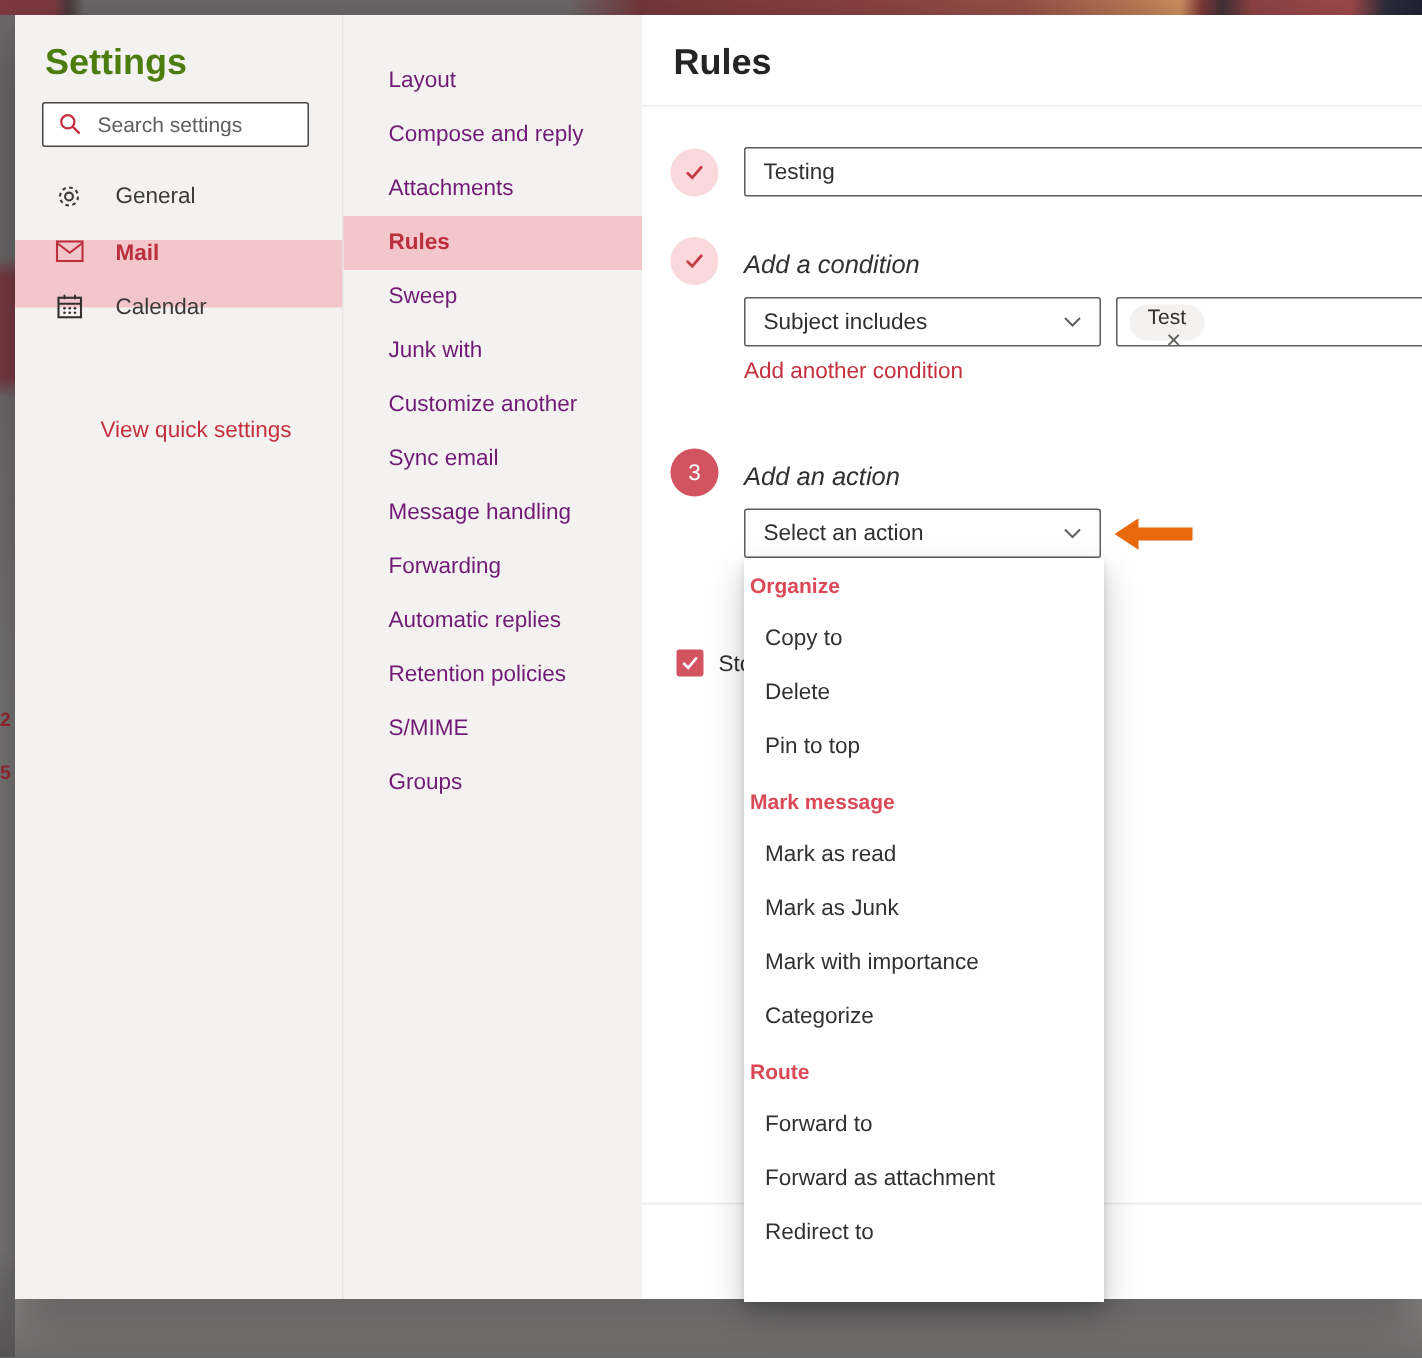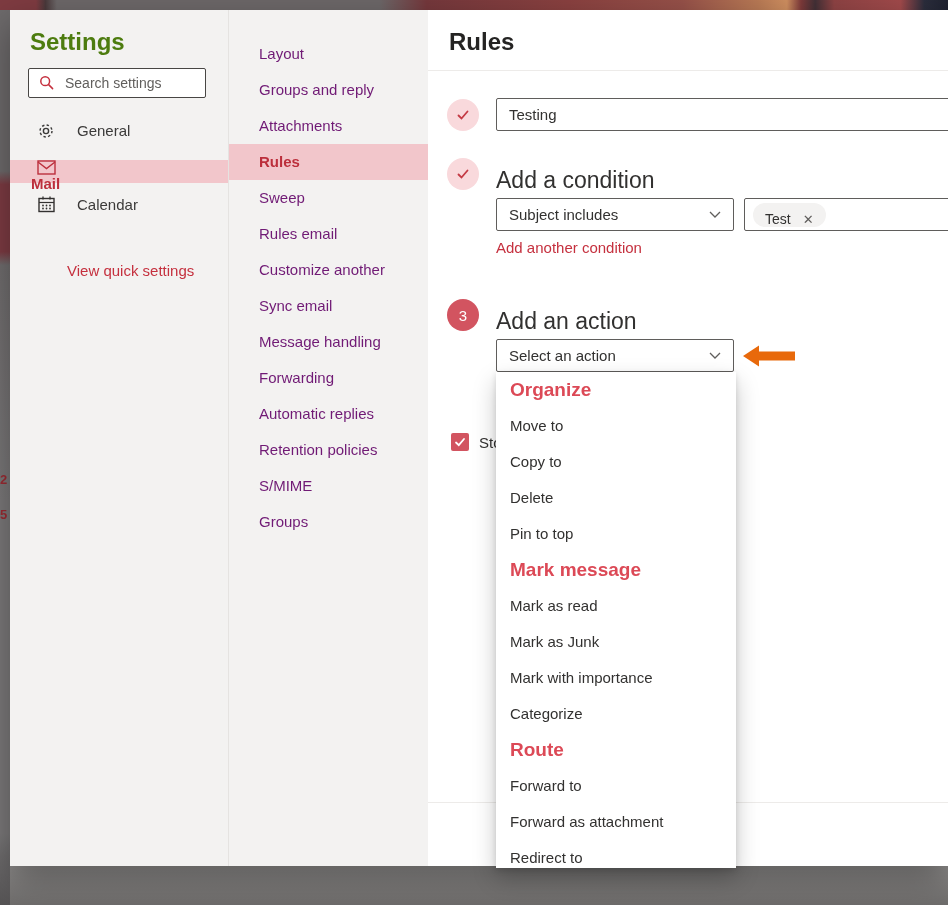--- a/index.html
+++ b/index.html
@@ -27,52 +27,52 @@
   .sb-title{position:absolute;left:20px;top:18px;font-size:24px;font-weight:700;color:#4d7c0f;}
   .sb-search{position:absolute;left:18px;top:58px;width:178px;height:30px;background:#fff;
     border:1px solid #484644;border-radius:2px;display:flex;align-items:center;box-sizing:border-box;}
   .sb-search svg{margin:0 8px 0 10px;flex:none;}
   .sb-search input{border:0;outline:0;background:transparent;font:14px "Liberation Sans",sans-serif;
     color:#c2410c;width:120px;}
   .sb-search input::placeholder{color:#605e5c;}
   .sb-row{position:absolute;left:0;width:218px;height:36px;display:flex;cursor:pointer;}
   .sb-row .ic{width:20px;margin-left:26px;display:flex;justify-content:center;flex:none;}
   .sb-row .lbl{margin-left:21px;font-size:15px;color:#3b3a39;}
-  .sb-row.sel{background:#f2c6cb;height:23px;flex-direction:column;}
+  .sb-row.sel{background:#f2c6cb;height:45px;}
   .sb-row.sel .lbl{color:#bc2f3c;font-weight:700;}
-  .sb-link{position:absolute;left:57px;top:252px;font-size:15px;color:#c5303e;cursor:pointer;}
+  .sb-link{position:absolute;left:57px;top:268px;font-size:15px;color:#c5303e;cursor:pointer;}
   
   .nav-item{height:36px;line-height:36px;padding-left:30px;font-size:15px;color:#701a75;cursor:pointer;}
   .nav-item.sel{background:#f2c6cb;color:#bc2f3c;font-weight:700;}
   
   .m-title{position:absolute;left:21px;top:18px;font-size:24px;font-weight:700;color:#252423;}
   .m-div{position:absolute;left:0;right:0;top:60px;height:1px;background:#edebe9;}
   .m-div2{position:absolute;left:0;right:0;top:792px;height:1px;background:#edebe9;}
   .circle{position:absolute;left:19px;width:32px;height:32px;border-radius:50%;
           display:flex;align-items:center;justify-content:center;}
   .circle.done{background:#f9d9dc;}
   .circle.cur{background:#d25460;color:#fff;font-size:15px;}
-  .heading{position:absolute;left:68px;font-size:23px;color:#323130;}
+  .heading{position:absolute;left:68px;font-size:17px;color:#323130;font-style:italic;}
   .tinput{position:absolute;height:33px;border:1px solid #5f5d5b;border-radius:2px;background:#fff;
           box-sizing:border-box;font:15px "Liberation Sans",sans-serif;color:#323130;}
   input.tinput{padding:0 12px;outline:0;}
   .combo{display:flex;align-items:center;justify-content:space-between;padding:0 12px;cursor:pointer;}
   .tagbox{display:flex;align-items:center;}
   .pill{background:#f3f2f1;border-radius:14px;height:24px;padding:0 12px;margin-left:8px;
-        display:inline-flex;align-items:flex-end;font-size:14px;color:#323130;cursor:pointer;}
+        display:inline-flex;align-items:flex-start;font-size:14px;color:#323130;cursor:pointer;flex-direction:column;}
   .pill .x{margin-left:12px;color:#605e5c;font-size:13px;cursor:pointer;}
   .rlink{position:absolute;left:68px;top:229px;font-size:15px;color:#c5303e;cursor:pointer;}
   .arrow{position:absolute;left:314px;top:334px;z-index:7;}
   .chkrow{position:absolute;left:23px;top:423px;display:flex;align-items:center;z-index:1;}
   .chk{width:18px;height:18px;background:#d25460;border-radius:2px;display:flex;
        align-items:center;justify-content:center;cursor:pointer;flex:none;}
   .chkrow .lbl{margin-left:10px;font-size:15px;color:#323130;}
   .dropdown{position:absolute;left:68px;top:362px;width:240px;height:496px;background:#fff;z-index:5;
     overflow:hidden;box-shadow:0 10px 22px rgba(0,0,0,.22),0 2px 6px rgba(0,0,0,.13);}
-  .dd-h{height:36px;line-height:36px;padding-left:14px;font-size:19px;font-weight:700;color:#dc4956;}
+  .dd-h{height:36px;line-height:36px;padding-left:4px;font-size:14px;font-weight:700;color:#dc4956;}
   .dd-i{height:36px;line-height:36px;padding-left:14px;font-size:15px;color:#323130;cursor:pointer;}
 </style>
 </head>
 <body>
 
 <div class="canvas">
 
   <div class="bg-top"></div>
   <div class="bg-left">
     <span class="bg-count" style="top:462px">2</span>
@@ -132,25 +132,25 @@
         </span>
         <span class="lbl">Calendar</span>
       </div>
 
 
       <div class="sb-link">View quick settings</div>
     </aside>
 
     <nav class="subnav">
       <div class="nav-item">Layout</div>
-      <div class="nav-item">Groups and reply</div>
+      <div class="nav-item">Compose and reply</div>
       <div class="nav-item">Attachments</div>
       <div class="nav-item sel">Rules</div>
       <div class="nav-item">Sweep</div>
-      <div class="nav-item">Rules email</div>
+      <div class="nav-item">Junk with</div>
       <div class="nav-item">Customize another</div>
       <div class="nav-item">Sync email</div>
       <div class="nav-item">Message handling</div>
       <div class="nav-item">Forwarding</div>
       <div class="nav-item">Automatic replies</div>
       <div class="nav-item">Retention policies</div>
       <div class="nav-item">S/MIME</div>
       <div class="nav-item">Groups</div>
     </nav>
 
@@ -210,21 +210,20 @@
             <polyline points="2,6.5 4.8,9.2 10,3" fill="none" stroke="#fff" stroke-width="1.8" stroke-linecap="round"></polyline>
           </svg>
         </span>
         <span class="lbl">Sto</span>
       </div>
 
       <div class="m-div2"></div>
 
       <div class="dropdown">
         <div class="dd-h">Organize</div>
-        <div class="dd-i">Move to</div>
         <div class="dd-i">Copy to</div>
         <div class="dd-i">Delete</div>
         <div class="dd-i">Pin to top</div>
         <div class="dd-h">Mark message</div>
         <div class="dd-i">Mark as read</div>
         <div class="dd-i">Mark as Junk</div>
         <div class="dd-i">Mark with importance</div>
         <div class="dd-i">Categorize</div>
         <div class="dd-h">Route</div>
         <div class="dd-i">Forward to</div>

